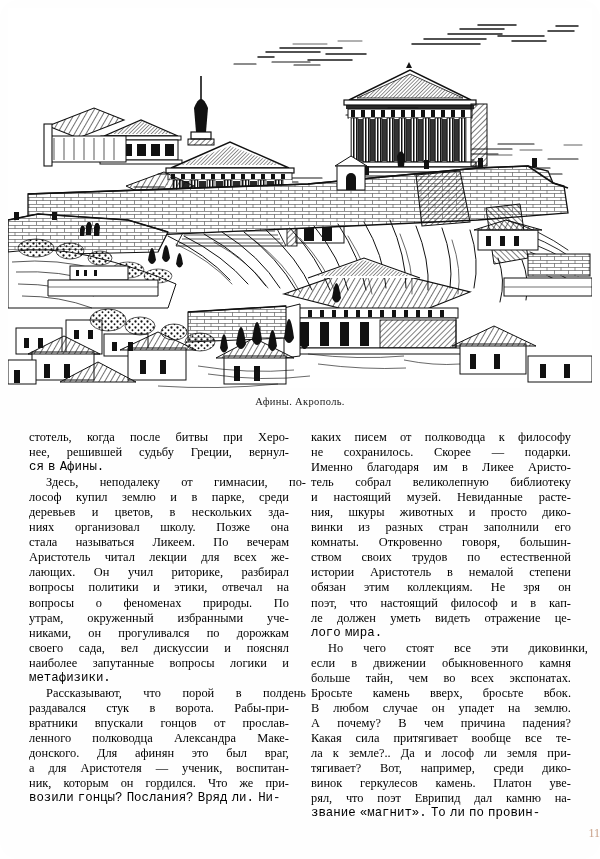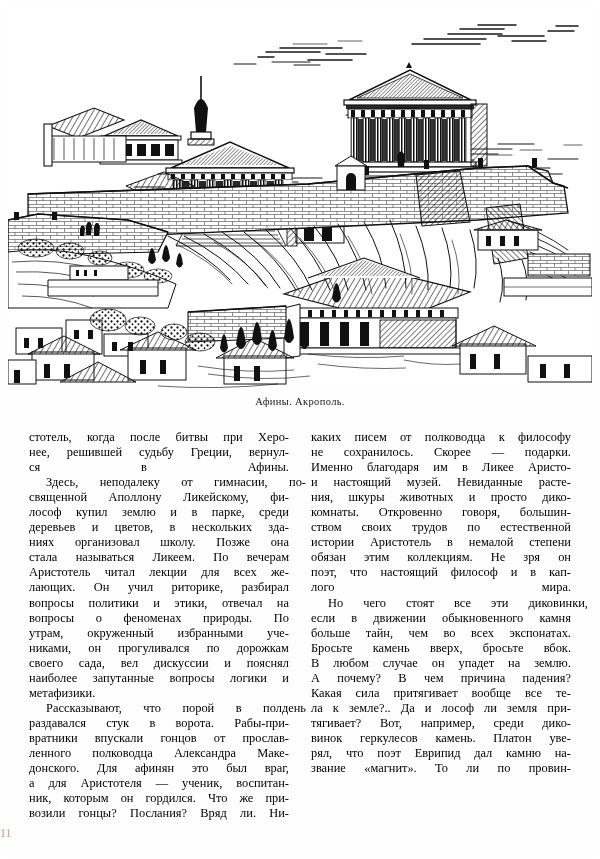--- a/index.html
+++ b/index.html
@@ -69,32 +69,33 @@
     color: #000;
     -webkit-hyphens: none;
     hyphens: none;
   }
   .lnbox {
     display: flex;
     justify-content: space-between;
     width: 100%;
   }
   .lnbox.last {
-    justify-content: space-between;
+    justify-content: flex-start;
+    font-family: Liberation Mono, monospace;
   }
   .lnbox.last > span.w + span.w { margin-left: 4.2px; }
   .lnbox.indent { padding-left: 17px; }
 
   
   .folio {
     position: absolute;
     left: 0;
     top: 826px;
     width: 600px;
-    text-align: left;
+    text-align: right;
     font-size: 12px;
     color: #c8a088;
     font-family: "Liberation Serif", "DejaVu Serif", serif;
   }
 </style>
 </head>
 <body>
 
 <div class="page">
 
@@ -645,26 +646,20 @@
         </div>
         <div>
           <div class="lnbox indent">
             <span class="w">Здесь,</span>
             <span class="w">неподалеку</span>
             <span class="w">от</span>
             <span class="w">гимнасии,</span>
             <span class="w">по-</span>
           </div>
           <div class="lnbox">
-            <span class="w">священной</span>
-            <span class="w">Аполлону</span>
-            <span class="w">Ликейскому,</span>
-            <span class="w">фи-</span>
-          </div>
-          <div class="lnbox">
             <span class="w">лософ</span>
             <span class="w">купил</span>
             <span class="w">землю</span>
             <span class="w">и</span>
             <span class="w">в</span>
             <span class="w">парке,</span>
             <span class="w">среди</span>
           </div>
           <div class="lnbox">
             <span class="w">деревьев</span>
@@ -832,33 +827,47 @@
           </div>
           <div class="lnbox">
             <span class="w">Именно</span>
             <span class="w">благодаря</span>
             <span class="w">им</span>
             <span class="w">в</span>
             <span class="w">Ликее</span>
             <span class="w">Аристо-</span>
           </div>
           <div class="lnbox">
+            <span class="w">тель</span>
+            <span class="w">собрал</span>
+            <span class="w">великолепную</span>
+            <span class="w">библиотеку</span>
+          </div>
+          <div class="lnbox">
             <span class="w">и</span>
             <span class="w">настоящий</span>
             <span class="w">музей.</span>
             <span class="w">Невиданные</span>
             <span class="w">расте-</span>
           </div>
           <div class="lnbox">
             <span class="w">ния,</span>
             <span class="w">шкуры</span>
             <span class="w">животных</span>
             <span class="w">и</span>
             <span class="w">просто</span>
             <span class="w">дико-</span>
+          </div>
+          <div class="lnbox">
+            <span class="w">винки</span>
+            <span class="w">из</span>
+            <span class="w">разных</span>
+            <span class="w">стран</span>
+            <span class="w">заполнили</span>
+            <span class="w">его</span>
           </div>
           <div class="lnbox">
             <span class="w">комнаты.</span>
             <span class="w">Откровенно</span>
             <span class="w">говоря,</span>
             <span class="w">большин-</span>
           </div>
           <div class="lnbox">
             <span class="w">ством</span>
             <span class="w">своих</span>
@@ -882,20 +891,28 @@
             <span class="w">он</span>
           </div>
           <div class="lnbox">
             <span class="w">поэт,</span>
             <span class="w">что</span>
             <span class="w">настоящий</span>
             <span class="w">философ</span>
             <span class="w">и</span>
             <span class="w">в</span>
             <span class="w">кап-</span>
+          </div>
+          <div class="lnbox">
+            <span class="w">ле</span>
+            <span class="w">должен</span>
+            <span class="w">уметь</span>
+            <span class="w">видеть</span>
+            <span class="w">отражение</span>
+            <span class="w">це-</span>
           </div>
           <div class="lnbox last">
             <span class="w">лого</span>
             <span class="w">мира.</span>
           </div>
         </div>
         <div>
           <div class="lnbox indent">
             <span class="w">Но</span>
             <span class="w">чего</span>

